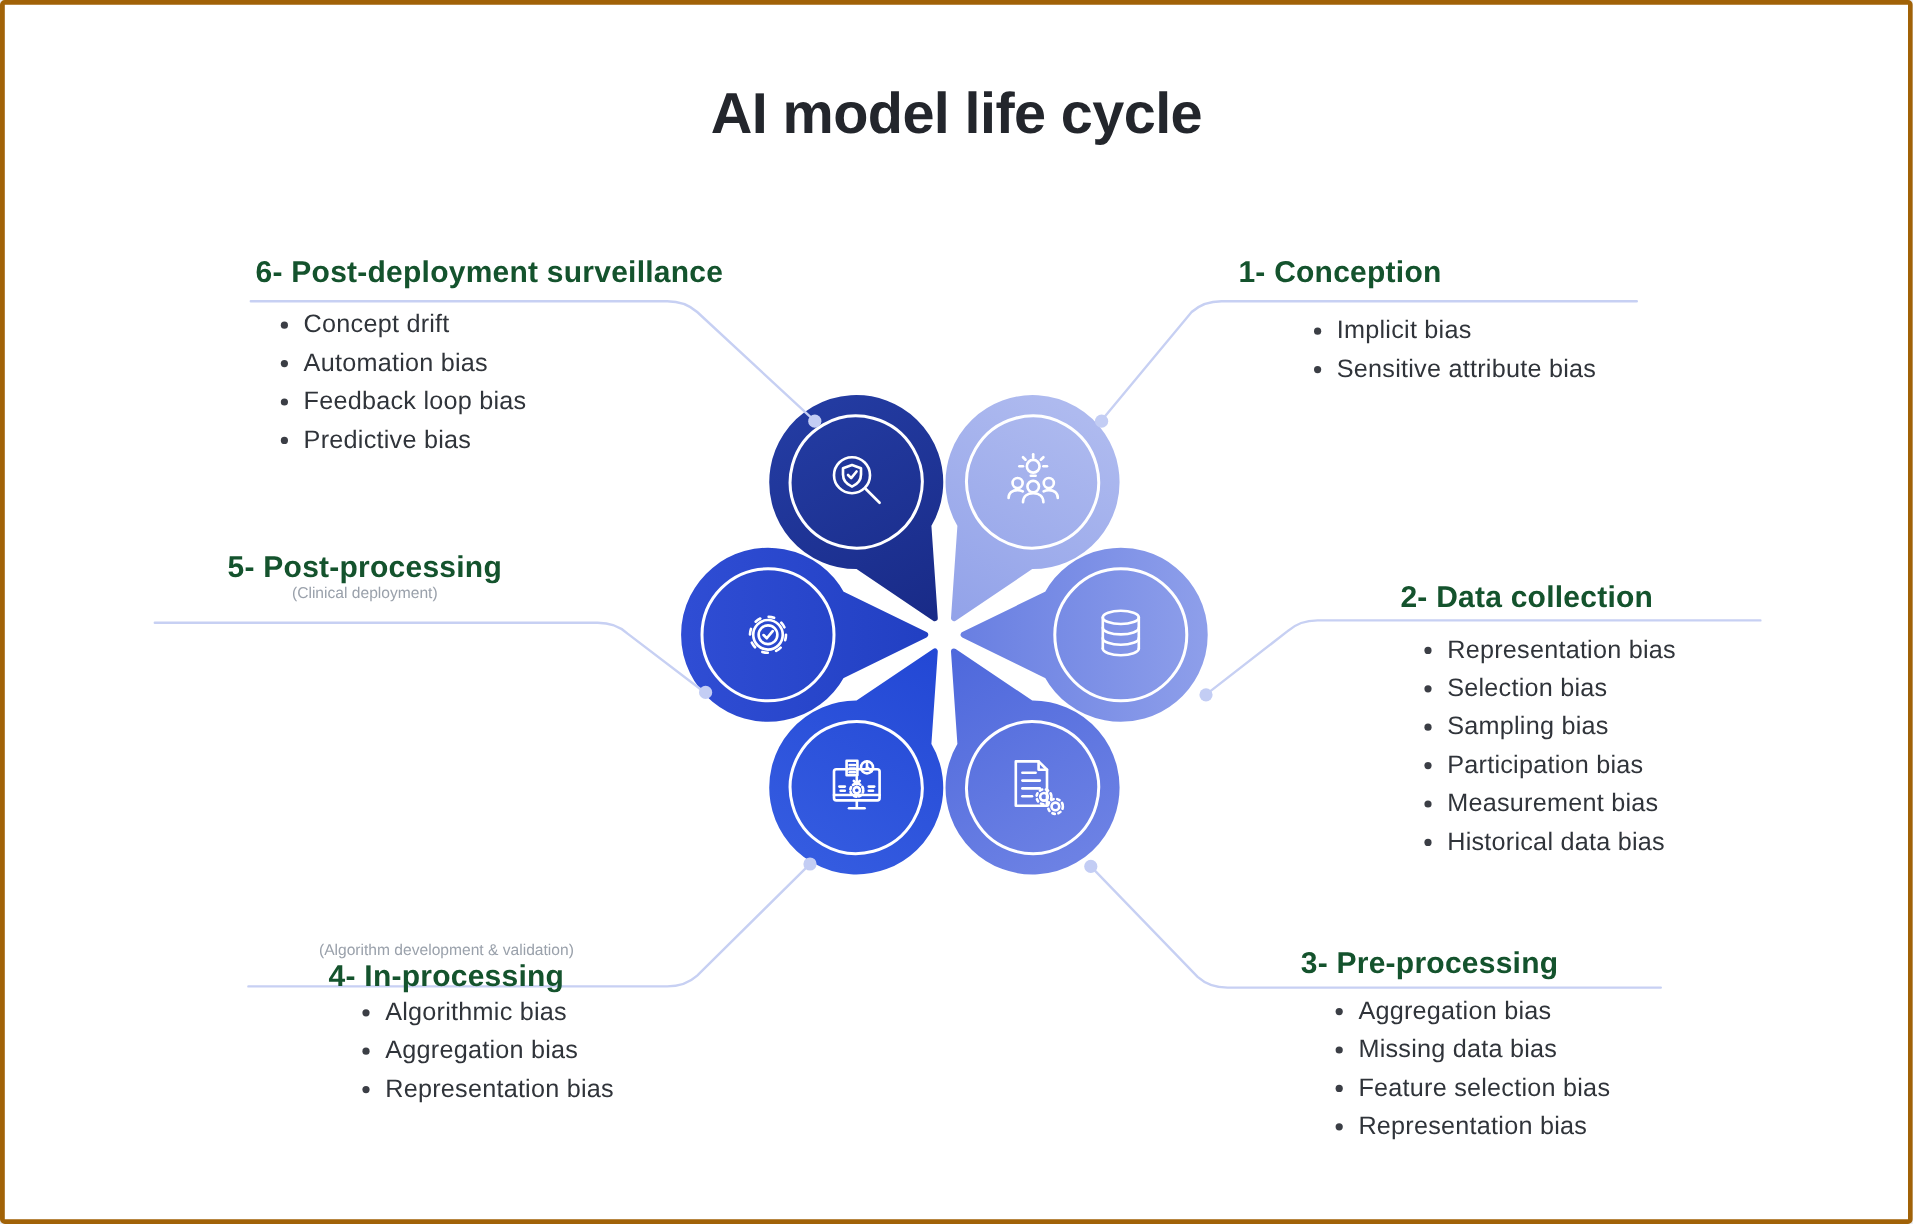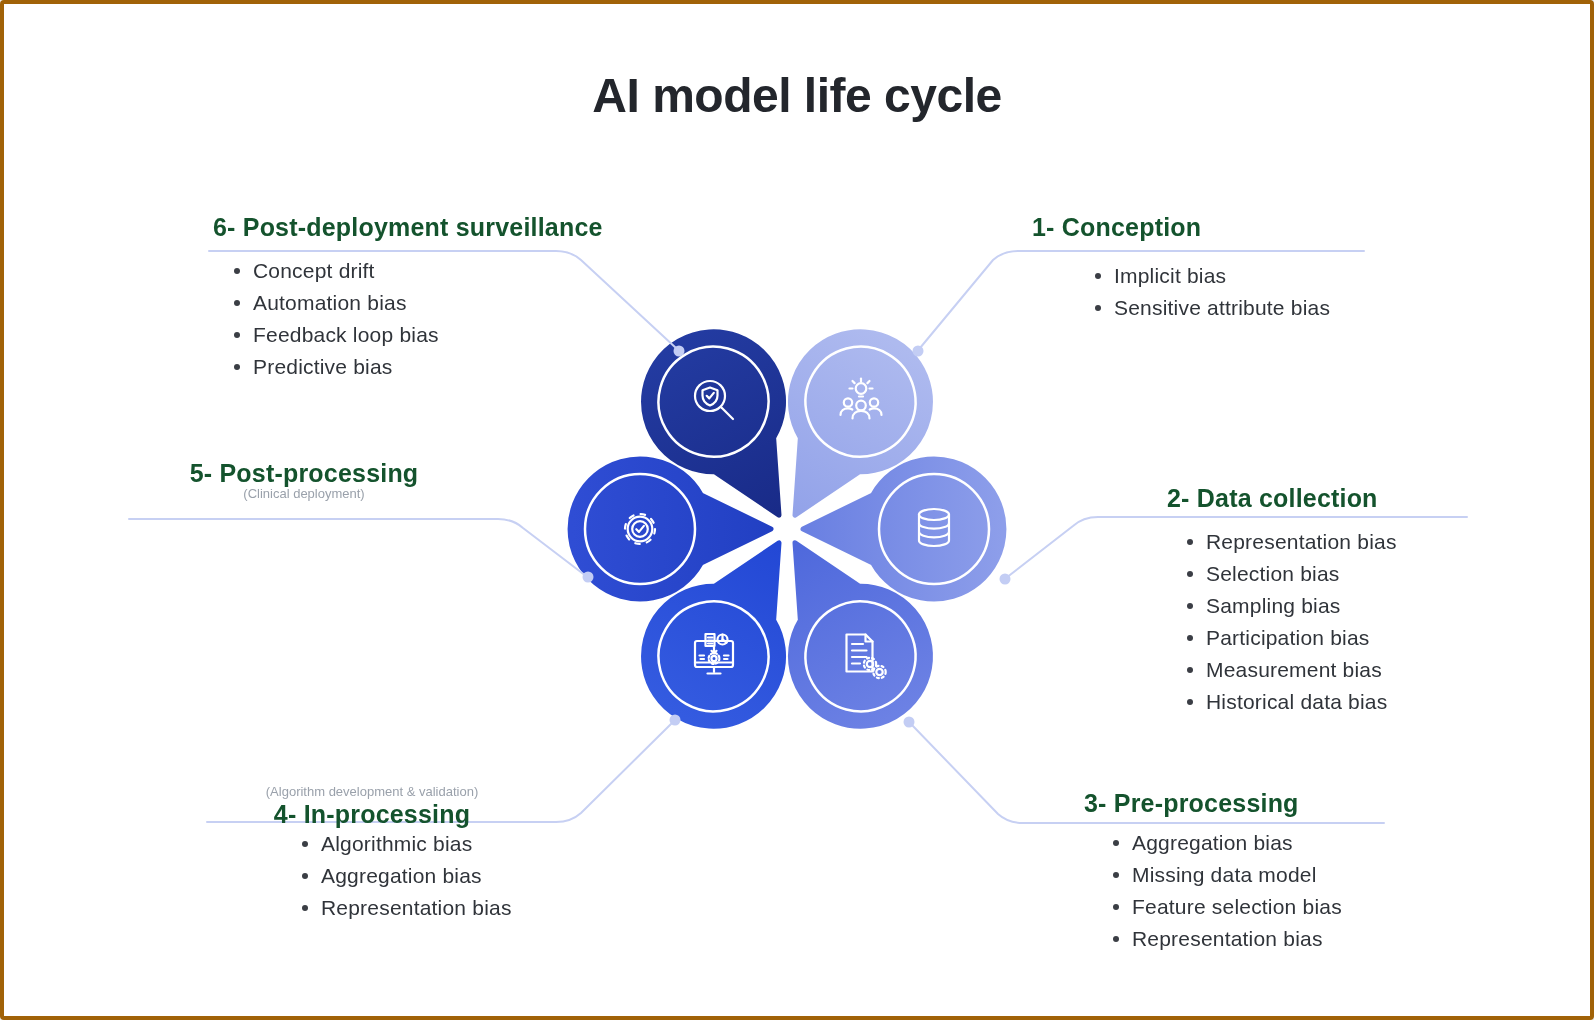--- a/index.html
+++ b/index.html
@@ -279,21 +279,21 @@
   </ul>
 
   <h2 class="sec-head" id="s3h">3- Pre-processing</h2>
   <ul class="bullets" id="s3u">
     <li>
         <span class="dot"></span>
         <span>Aggregation bias</span>
       </li>
     <li>
         <span class="dot"></span>
-        <span>Missing data model</span>
+        <span>Missing data bias</span>
       </li>
     <li>
         <span class="dot"></span>
         <span>Feature selection bias</span>
       </li>
     <li>
         <span class="dot"></span>
         <span>Representation bias</span>
       </li>
   </ul>

